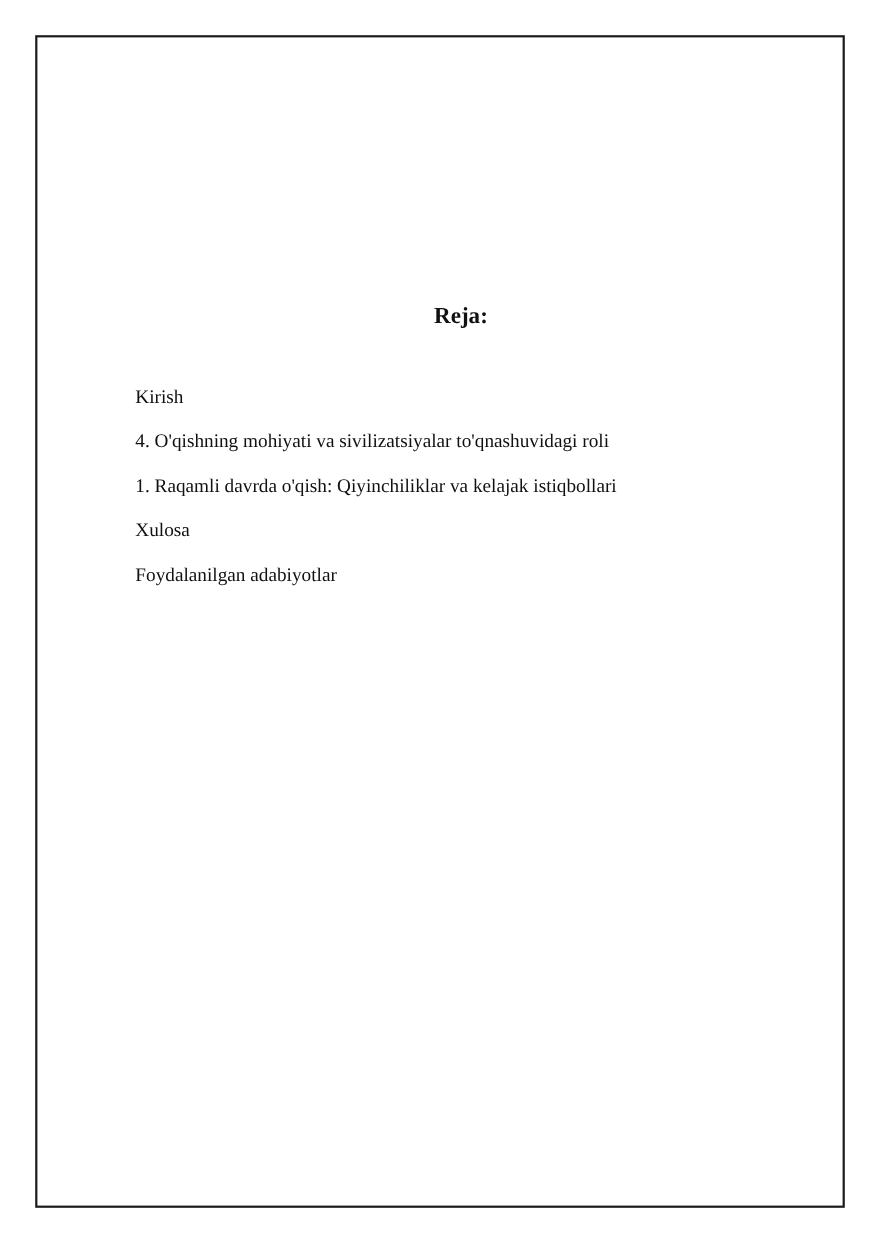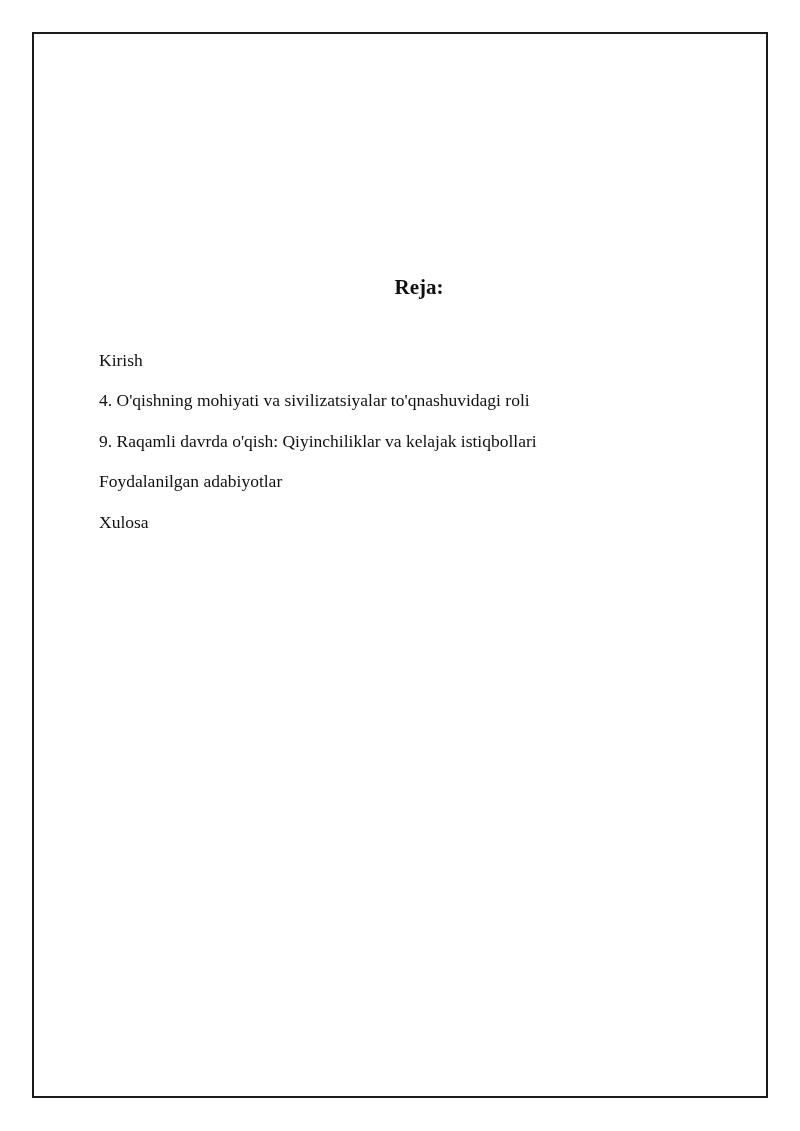--- a/index.html
+++ b/index.html
@@ -31,21 +31,21 @@
       top: 274px;
       text-align: center;
       font-weight: bold;
       font-size: 21px;
       line-height: 26px;
       padding-left: 38px;
       box-sizing: border-box;
     }
     .toc {
       position: absolute;
-      left: 99px;
+      left: 123px;
       top: 350px;
       margin: 0;
       padding: 0;
       list-style: none;
     }
     .toc li {
       font-size: 17.5px;
       line-height: 20px;
       height: 20px;
       margin-bottom: 20.4px;
@@ -55,16 +55,16 @@
 </head>
 <body>
 
 <div class="page-frame"></div>
 
 <div class="title">Reja:</div>
 
 <ul class="toc">
   <li>Kirish</li>
   <li>4. O'qishning mohiyati va sivilizatsiyalar to'qnashuvidagi roli</li>
-  <li>9. Raqamli davrda o'qish: Qiyinchiliklar va kelajak istiqbollari</li>
+  <li>1. Raqamli davrda o'qish: Qiyinchiliklar va kelajak istiqbollari</li>
+  <li>Xulosa</li>
   <li>Foydalanilgan adabiyotlar</li>
-  <li>Xulosa</li>
 </ul>
 
 </body></html>

